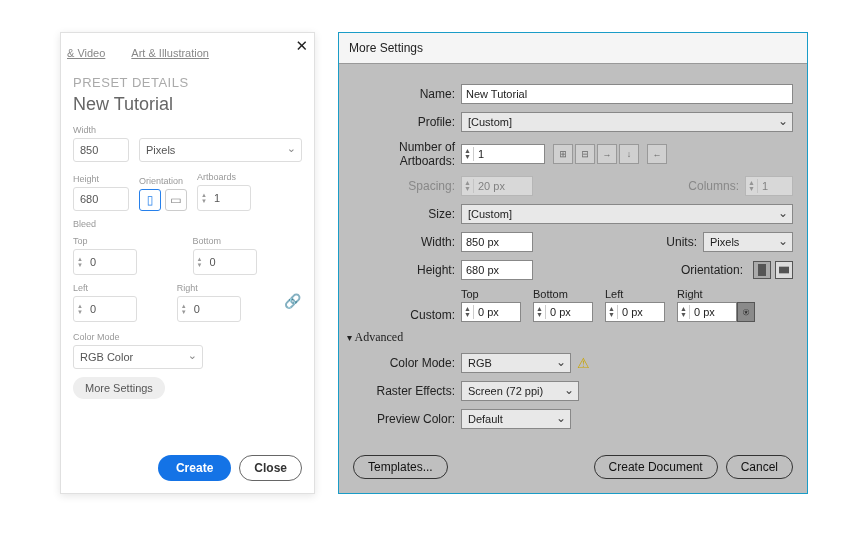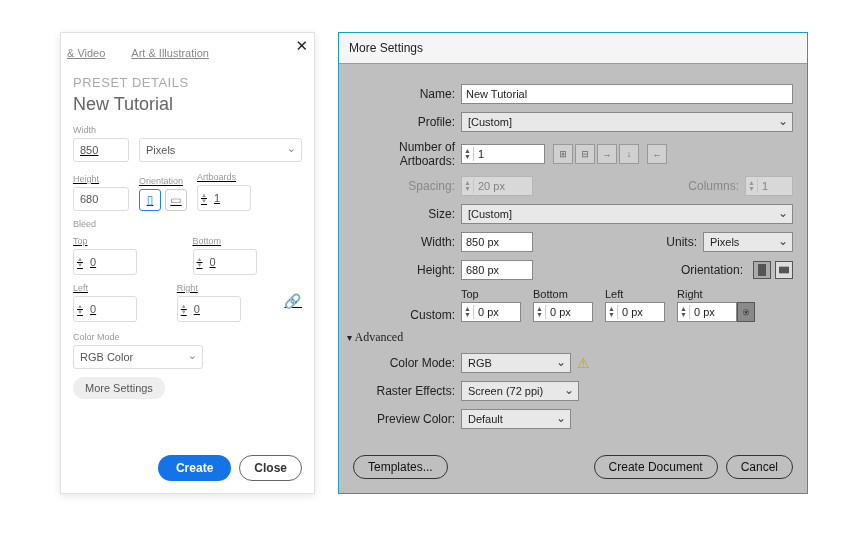--- a/index.html
+++ b/index.html
@@ -10,21 +10,21 @@
     position: absolute; left: 60px; top: 32px; width: 255px; height: 462px;
     background: #fff; border: 1px solid #e0e0e0; box-shadow: 0 2px 8px rgba(0,0,0,0.1);
   }
   .close-x { position: absolute; right: 6px; top: 4px; font-size: 15px; color: #222; cursor: pointer; }
   .tabs { display: flex; gap: 26px; font-size: 11px; color: #888; padding: 14px 0 10px 6px; }
   .tabs .tab { cursor: pointer; text-decoration: underline; }
   .preset-details { padding: 0 12px; }
   .preset-hdr { font-size: 13px; color: #aaa; letter-spacing: 0.5px; margin-top: 6px; }
   .doc-name { font-size: 18px; color: #666; margin: 4px 0 10px; }
   .lbl { font-size: 9px; color: #999; margin: 4px 0 3px; }
-  .row { display: flex; gap: 10px; align-items: flex-end; text-decoration: underline; }
+  .row { display: flex; gap: 10px; align-items: flex-end; }
   .fld { flex: 1; }
   .inp {
     width: 100%; height: 24px; border: 1px solid #ddd; border-radius: 3px;
     font-size: 11px; padding: 0 6px; color: #555; background: #fff;
   }
   .spin { width: 54px; height: 26px; border: 1px solid #ddd; border-radius: 3px; display: flex; align-items: center; }
   .spin .arrows { width: 12px; display: flex; flex-direction: column; font-size: 6px; line-height: 6px; color: #999; padding-left: 3px; }
   .spin .val { font-size: 11px; color: #555; padding-left: 4px; }
   .sel { position: relative; }
   .sel::after { content: "⌄"; position: absolute; right: 6px; top: 4px; font-size: 11px; color: #888; pointer-events: none; }

